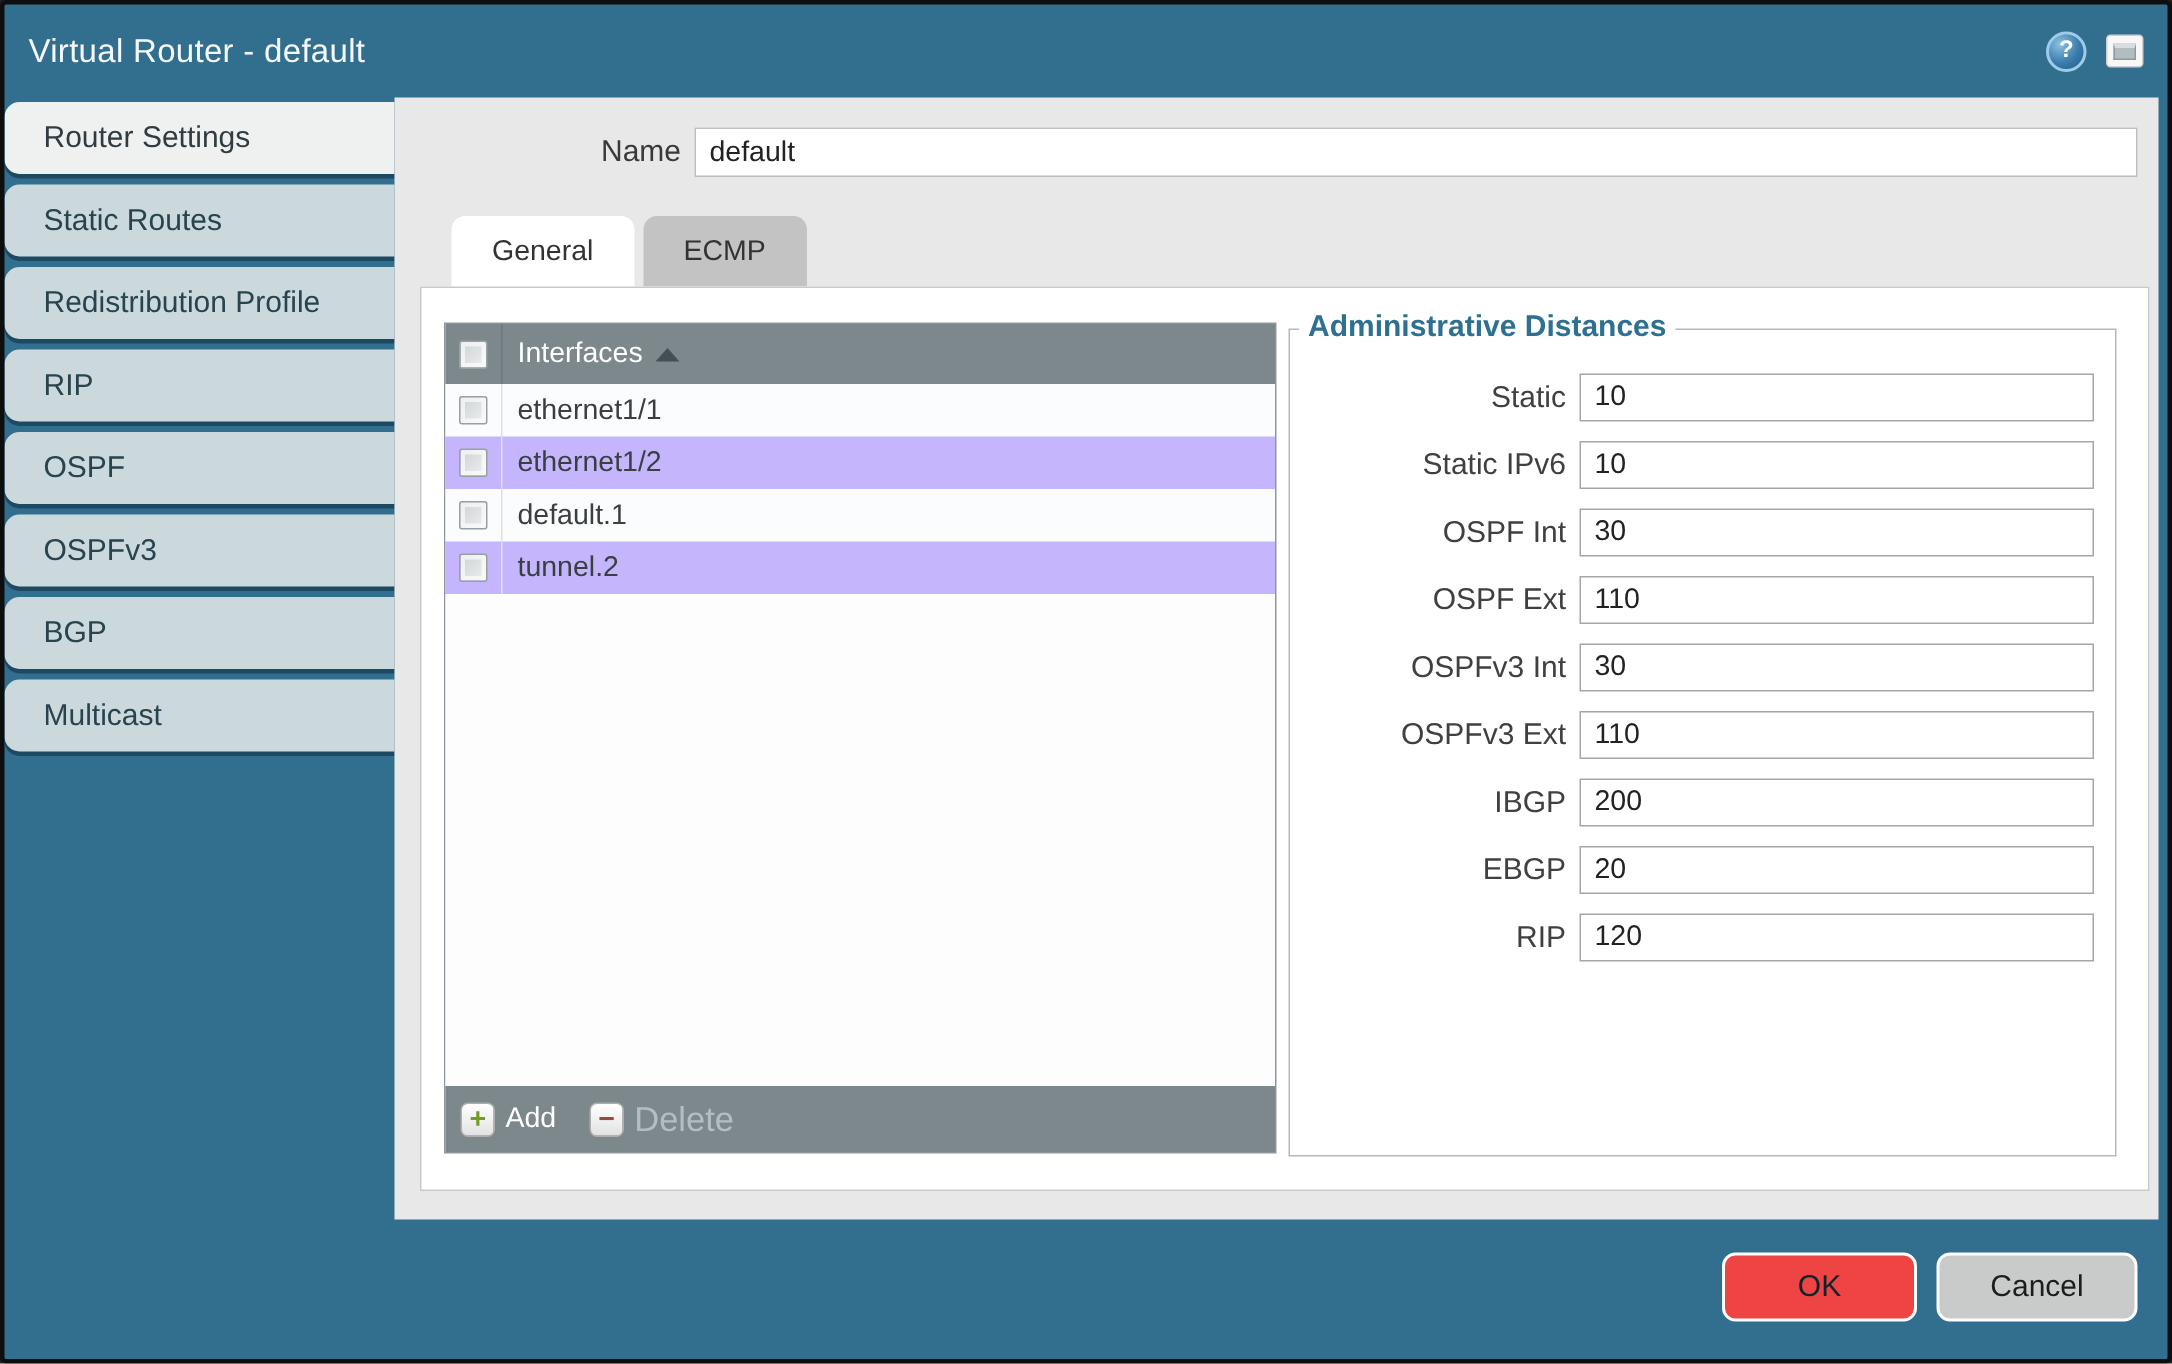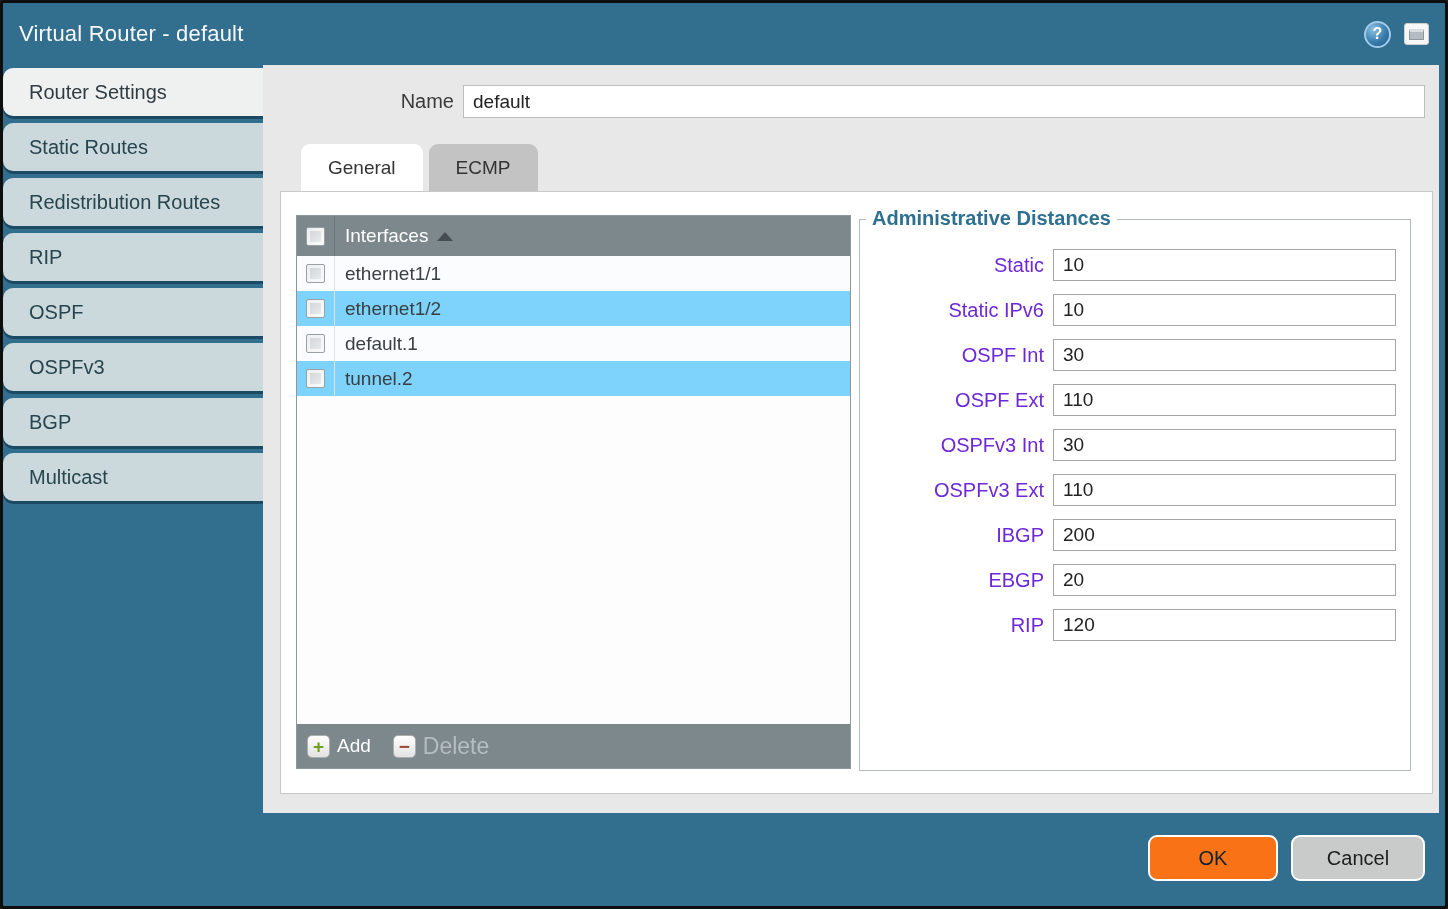--- a/index.html
+++ b/index.html
@@ -117,21 +117,21 @@
   .sort-asc {
     width: 0; height: 0;
     border-left: 8px solid transparent; border-right: 8px solid transparent;
     border-bottom: 9px solid #454e53;
   }
   .iface-row {
     height: 35px; display: flex; align-items: center; flex: none;
     font-size: 19px; color: #3a3f42; cursor: pointer;
   }
   .iface-row.odd  { background: #fbfcfd; }
-  .iface-row.even { background: #7dd3fc; }
+  .iface-row.even { background: #c4b5fd; }
   .iface-row .row-label { padding-left: 10px; }
   .iface-filler { flex: 1; background: #fdfdfd; }
   .iface-footer {
     height: 44px; background: #7d888d; flex: none;
     display: flex; align-items: center; padding-left: 10px;
   }
   .mini-btn { display: flex; align-items: center; gap: 7px; cursor: pointer; }
   .mini-btn-icon {
     width: 23px; height: 23px; border-radius: 5px;
     background: linear-gradient(#ffffff, #e2e2e2);
@@ -153,60 +153,60 @@
   .adm-legend {
     position: absolute; top: -13px; left: 6px; background: #fff; padding: 0 6px;
     color: #2e7091; font-weight: bold; font-size: 20px;
   }
   .adm-rows { padding-top: 29px; }
   .dist-row {
     display: flex; align-items: center; justify-content: flex-end;
     margin: 0 14px 13px 0;
   }
   .dist-label {
-    font-size: 20px; color: #6d28d9; padding-right: 9px; white-space: nowrap;
+    font-size: 20px; color: #404040; padding-right: 9px; white-space: nowrap;
   }
   .dist-input {
     width: 343px; height: 32px; background: #fff;
     border: 1px solid #a6a6a6; font-size: 19px; color: #222;
     padding: 0 9px; font-family: "Liberation Sans", sans-serif;
   }
 
   
   .dialog-footer {
     position: absolute; right: 20px; bottom: 25px; display: flex; gap: 13px;
   }
   .btn {
     height: 46px; border-radius: 9px; border: 2px solid #fff;
     font-size: 20px; font-family: "Liberation Sans", sans-serif;
     display: flex; align-items: center; justify-content: center;
     cursor: pointer;
   }
-  .btn-ok { width: 130px; background: #f97316; color: #10242c; }
+  .btn-ok { width: 130px; background: #ef4444; color: #10242c; }
   .btn-cancel { width: 134px; background: #c9caca; color: #1d1d1d; }
 </style>
 </head>
 <body>
 
 <div class="dialog">
 
   <div class="titlebar">
     <span class="dialog-title">Virtual Router - default</span>
     <div class="tb-icons">
       <div class="help-icon">?</div>
       <div class="win-icon">
         <div class="win-icon-inner"></div>
       </div>
     </div>
   </div>
 
   <div class="sidebar">
     <div class="side-tab active">Router Settings</div>
     <div class="side-tab">Static Routes</div>
-    <div class="side-tab">Redistribution Routes</div>
+    <div class="side-tab">Redistribution Profile</div>
     <div class="side-tab">RIP</div>
     <div class="side-tab">OSPF</div>
     <div class="side-tab">OSPFv3</div>
     <div class="side-tab">BGP</div>
     <div class="side-tab">Multicast</div>
   </div>
 
   <div class="content">
 
     <div class="name-row">

